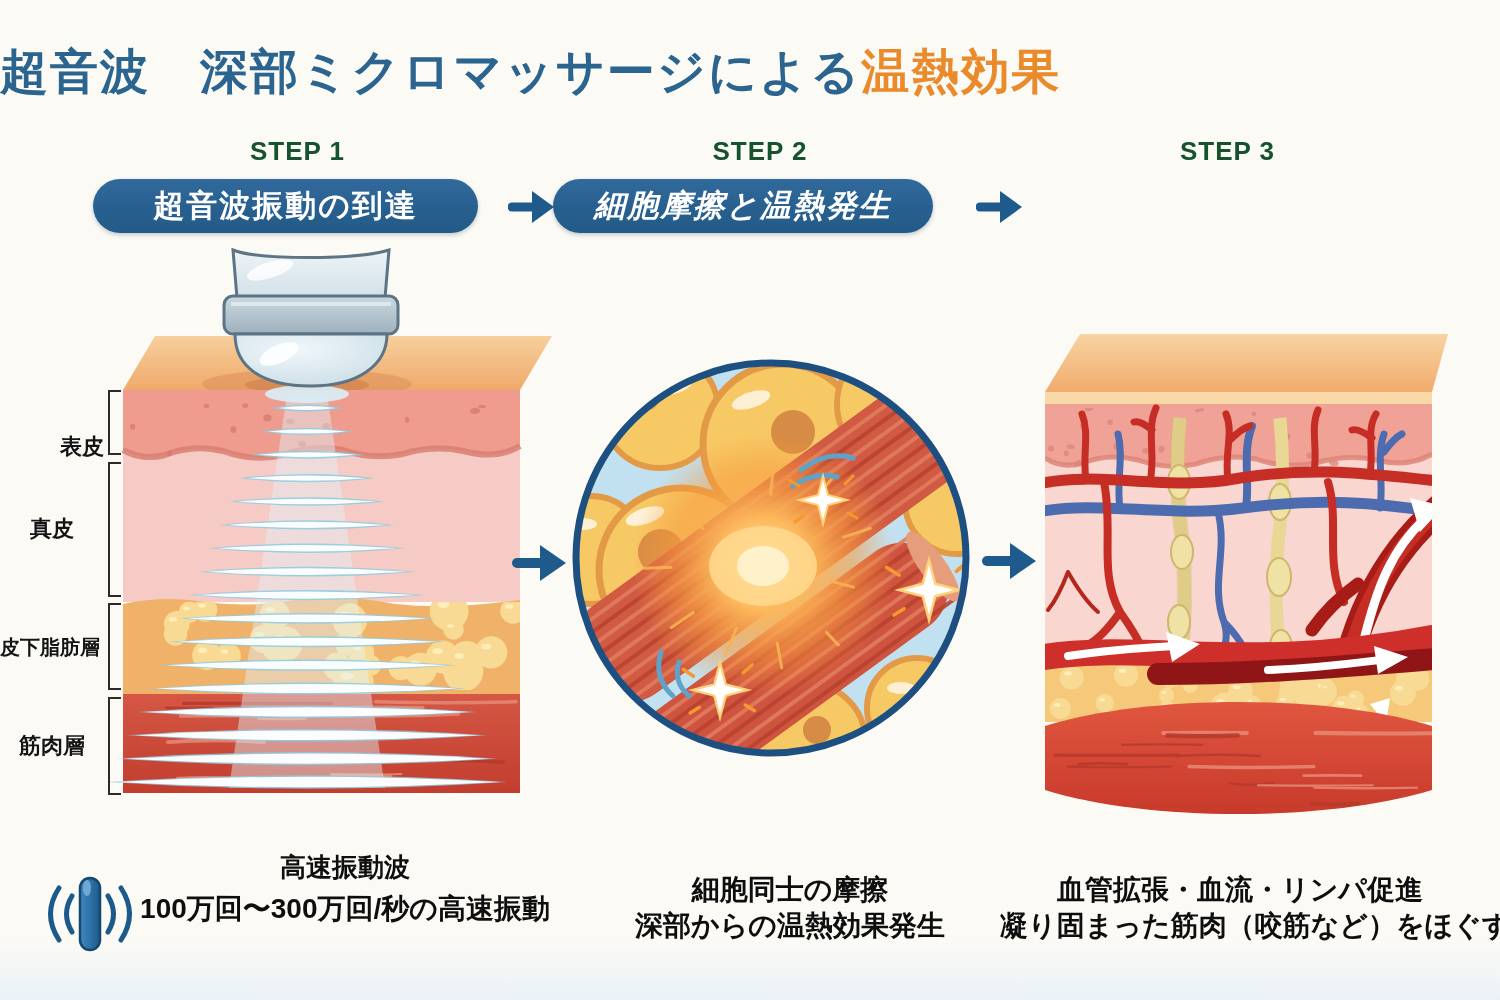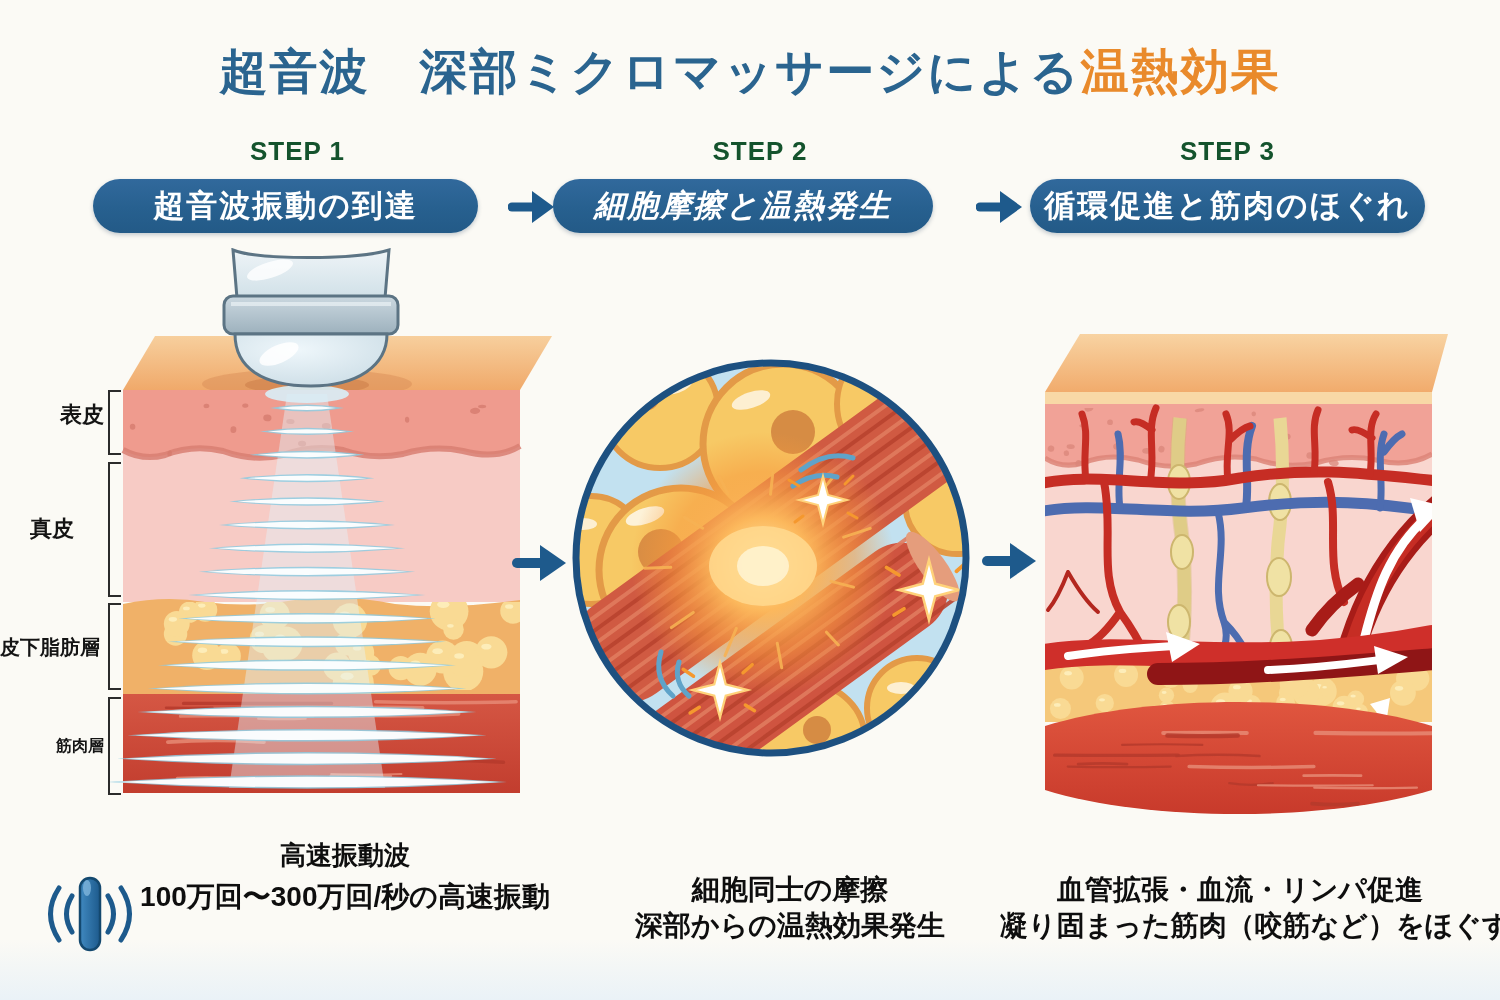--- a/index.html
+++ b/index.html
@@ -5,21 +5,21 @@
   html,body{margin:0;padding:0;}
   body{
     width:1500px;height:1000px;overflow:hidden;
     font-family:"Liberation Sans","DejaVu Sans",sans-serif;
     background:linear-gradient(180deg,#fbfaf5 0%,#fbfaf5 94%,#eaf2f7 100%);
     position:relative;
   }
   .stage{position:absolute;inset:0;}
   
   .title{
-    position:absolute;top:40px;left:0;width:1500px;text-align:center;
+    position:absolute;top:40px;left:0;width:1500px;
     font-size:48px;font-weight:800;letter-spacing:2px;white-space:nowrap;
   }
   .title .t-main{color:#2a648f;}
   .title .t-hl{color:#e98a2b;}
   
   .step-label{
     position:absolute;top:136px;font-size:26px;font-weight:800;color:#14532d;
     text-align:center;letter-spacing:1px;
   }
   .pill{
@@ -34,40 +34,39 @@
   .layer-label{
     position:absolute;width:104px;text-align:right;font-weight:800;color:#141414;
     white-space:nowrap;line-height:30px;height:30px;
   }
   .bracket{
     position:absolute;left:108px;width:13px;
     border:2.5px solid #2b2b2b;border-right:none;box-sizing:border-box;
   }
   
   .caption{position:absolute;text-align:center;color:#0e0e0e;}
-  .cap-title{font-size:26px;font-weight:800;margin-bottom:6px;}
+  .cap-title{font-size:26px;font-weight:800;margin-bottom:6px;margin-top:12px;}
   .cap-line{font-size:28px;font-weight:800;line-height:1.3;white-space:nowrap;}
   svg{display:block;}
 </style>
 </head>
 <body>
 
 <div class="stage">
 
   <div class="title">
     <span class="t-main">超音波　深部ミクロマッサージによる</span><span class="t-hl">温熱効果</span>
   </div>
 
   <div class="step-label" style="left:105px;width:385px;">STEP 1</div>
   <div class="step-label" style="left:570px;width:380px;">STEP 2</div>
   <div class="step-label" style="left:1030px;width:395px;">STEP 3</div>
 
   <div class="pill" style="left:93px;width:385px;">超音波振動の到達</div>
   <div class="pill" style="left:553px;width:380px;font-style:italic;">細胞摩擦と温熱発生</div>
-  <div class="pill" style="left:1030px;width:395px;">循環促進と筋肉のほぐれ</div>
 
   <div class="arrow-box" style="left:508px;top:187px;">
     <svg width="48" height="40" viewBox="0 0 48 40">
         <line x1="4" y1="20" x2="28" y2="20" stroke="#1e5a8c" stroke-width="9" stroke-linecap="round"></line>
         <polygon points="24,4 46,20 24,36" fill="#1e5a8c"></polygon>
       </svg>
   </div>
   <div class="arrow-box" style="left:976px;top:187px;">
     <svg width="48" height="40" viewBox="0 0 48 40">
         <line x1="4" y1="20" x2="28" y2="20" stroke="#1e5a8c" stroke-width="9" stroke-linecap="round"></line>
@@ -293,24 +292,24 @@
     <g>
       <path d="M178,2 C202,12 302,12 334,2 L330,50 C300,58 212,58 182,50 Z" fill="url(#probeBody)" stroke="#5c7484" stroke-width="3"></path>
       <ellipse cx="215" cy="22" rx="24" ry="8" fill="#ffffff" opacity=".8" transform="rotate(-18 215 22)"></ellipse>
       <rect x="169" y="48" width="174" height="38" rx="9" fill="url(#probeBand)" stroke="#5c7484" stroke-width="3"></rect>
       <line x1="176" y1="56" x2="336" y2="56" stroke="#e6eef2" stroke-width="4" opacity=".8"></line>
       <path d="M180,86 C180,120 208,138 256,138 C302,138 332,118 332,86 Z" fill="url(#domeG)" stroke="#5c7484" stroke-width="3"></path>
       <ellipse cx="224" cy="106" rx="21" ry="9" fill="#ffffff" opacity=".85" transform="rotate(-24 224 106)"></ellipse>
     </g>
   </svg>
 
-  <div class="layer-label" style="left:0;top:400px;font-size:22px;">表皮</div>
+  <div class="layer-label" style="left:0;top:432px;font-size:22px;">表皮</div>
   <div class="layer-label" style="left:0;top:514px;font-size:22px;text-align:center;">真皮</div>
   <div class="layer-label" style="left:-4px;top:632px;font-size:20px;">皮下脂肪層</div>
-  <div class="layer-label" style="left:0;top:731px;font-size:16px;">筋肉層</div>
+  <div class="layer-label" style="left:0;top:731px;font-size:22px;text-align:center;">筋肉層</div>
   <div class="bracket" style="top:390px;height:65px;"></div>
   <div class="bracket" style="top:462px;height:135px;"></div>
   <div class="bracket" style="top:603px;height:87px;"></div>
   <div class="bracket" style="top:697px;height:98px;"></div>
 
   <div class="arrow-box" style="left:512px;top:540px;">
     <svg width="56" height="46" viewBox="0 0 56 46">
         <line x1="5" y1="23" x2="32" y2="23" stroke="#1e5a8c" stroke-width="10" stroke-linecap="round"></line>
         <polygon points="28,5 54,23 28,41" fill="#1e5a8c"></polygon>
       </svg>

